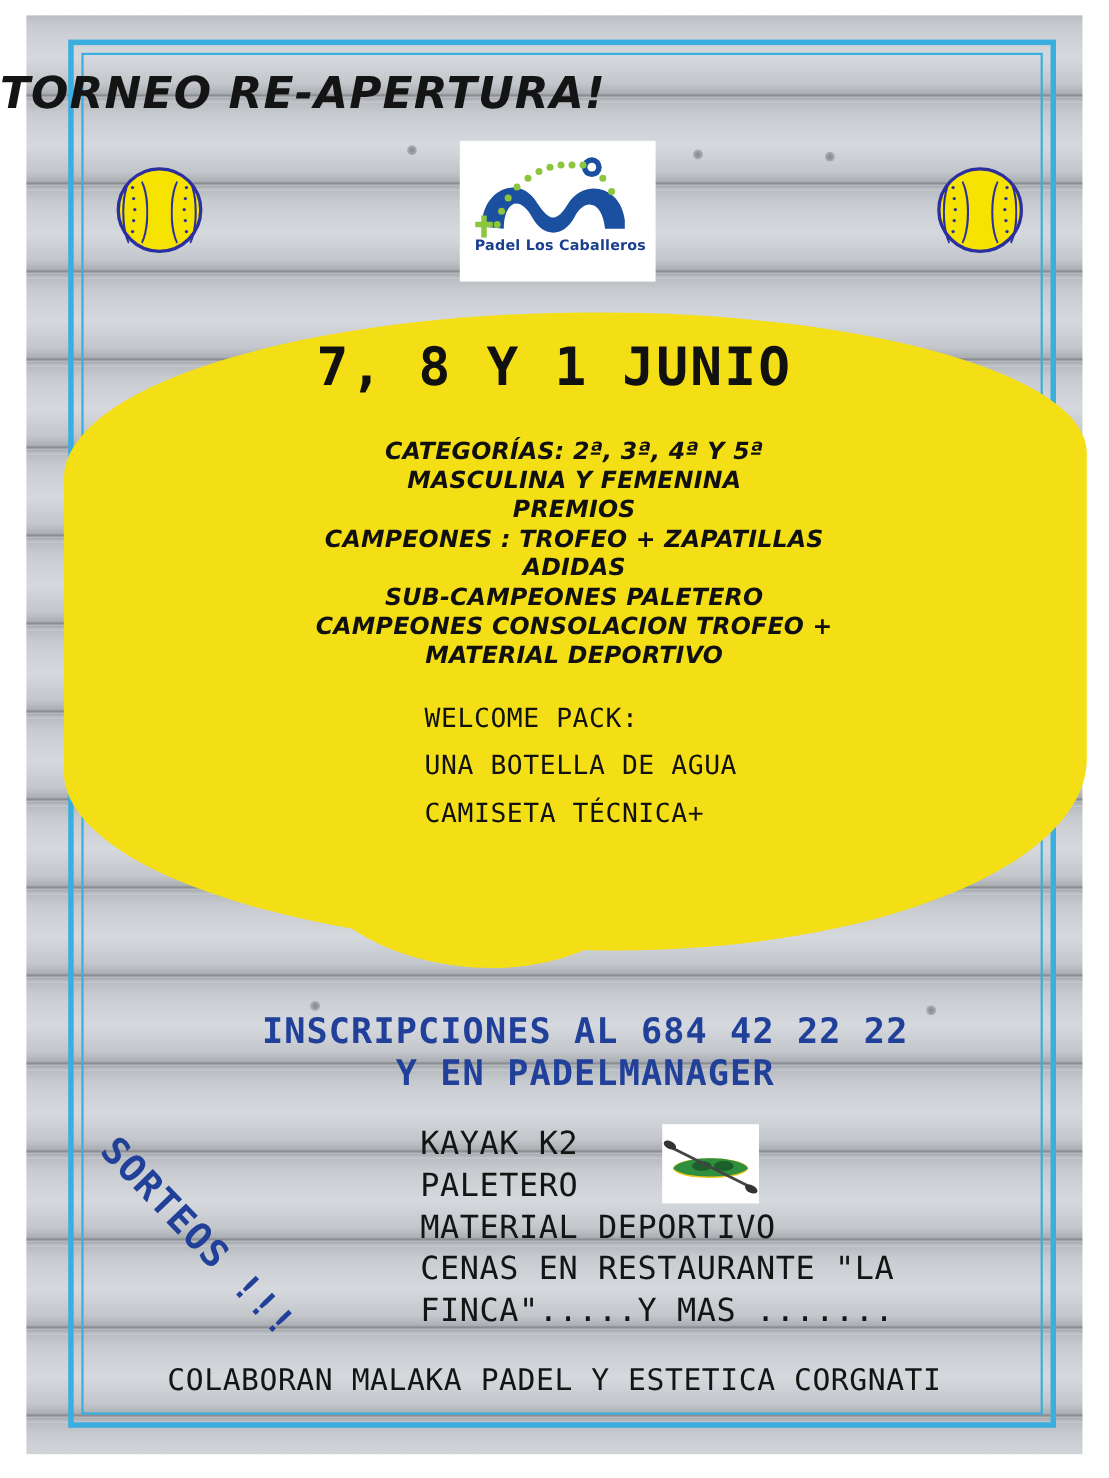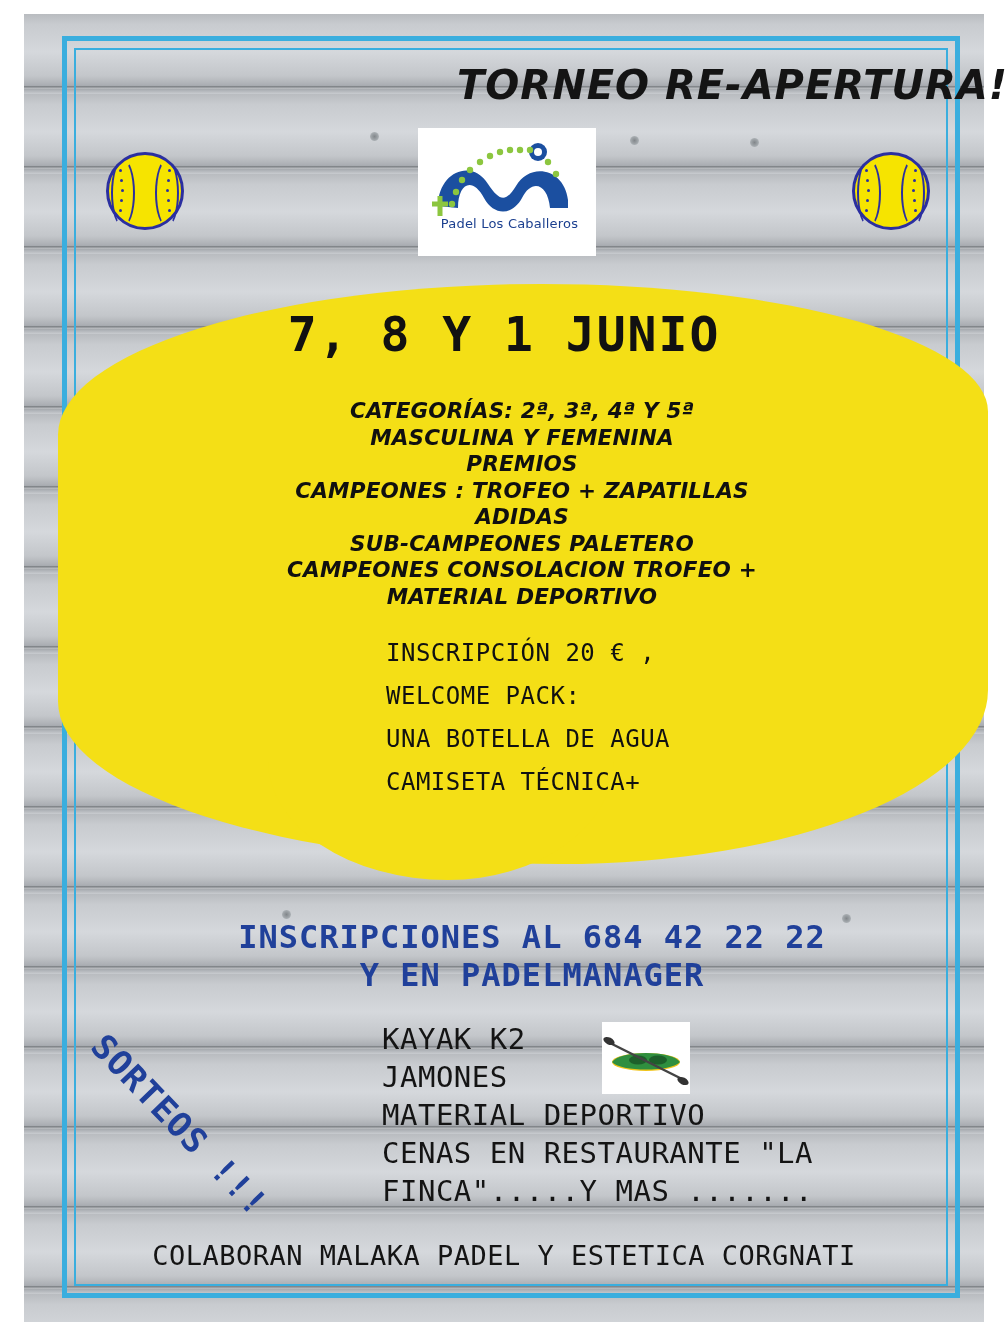--- a/index.html
+++ b/index.html
@@ -77,21 +77,21 @@
     height: 1238px;
     border: 2px solid #3aaede;
     box-sizing: border-box;
   }
   
   .title {
     position: absolute;
     left: 0;
     top: 62px;
     width: 1008px;
-    text-align: right;
+    text-align: left;
     font-family: "DejaVu Sans", sans-serif;
     font-weight: bold;
     font-style: italic;
     font-size: 40px;
     letter-spacing: 1px;
     color: #141414;
   }
   
   .logo-card {
     position: absolute;
@@ -103,21 +103,21 @@
     overflow: hidden;
   }
   .logo-card svg { display: block; }
   .logo-text {
     position: absolute;
     left: 0;
     top: 88px;
     width: 183px;
     text-align: center;
     font-family: "DejaVu Sans", sans-serif;
-    font-weight: normal;
+    font-weight: bold;
     font-size: 13px;
     color: #1b3f8f;
     letter-spacing: .2px;
   }
   
   .ball {
     position: absolute;
     width: 78px;
     height: 78px;
     border-radius: 50%;
@@ -365,34 +365,33 @@
   <div class="categories" style="white-space: pre-line;">CATEGORÍAS: 2ª, 3ª, 4ª Y 5ª
 MASCULINA Y FEMENINA
 PREMIOS
 CAMPEONES : TROFEO + ZAPATILLAS
 ADIDAS
 SUB-CAMPEONES PALETERO
 CAMPEONES CONSOLACION TROFEO +
 MATERIAL DEPORTIVO</div>
 
   <div class="inscription">
-    <div>INSCRIPCIÓN 20 € ,</div>
     <div>WELCOME PACK:</div>
     <div>UNA BOTELLA DE AGUA</div>
     <div>CAMISETA TÉCNICA+</div>
   </div>
 
   <div class="phone" style="white-space: pre-line; margin-left: 28px;">INSCRIPCIONES AL 684 42 22 22
 Y EN PADELMANAGER</div>
 
   <div class="sorteos">SORTEOS !!!</div>
 
   <div class="prizes">
     <div>KAYAK K2</div>
-    <div>JAMONES</div>
+    <div>PALETERO</div>
     <div>MATERIAL DEPORTIVO</div>
     <div>CENAS EN RESTAURANTE "LA</div>
     <div>FINCA".....Y MAS .......</div>
   </div>
 
   <div class="kayak-card">
     <svg width="88" height="72" viewBox="0 0 88 72">
       <ellipse cx="44" cy="40" rx="34" ry="9" fill="#f0c419"></ellipse>
       <path d="M10 40 C18 28, 70 28, 78 40 C70 50, 18 50, 10 40 Z" fill="#2f8f3f"></path>
       <ellipse cx="36" cy="38" rx="9" ry="4.5" fill="#1d5f2a"></ellipse>

